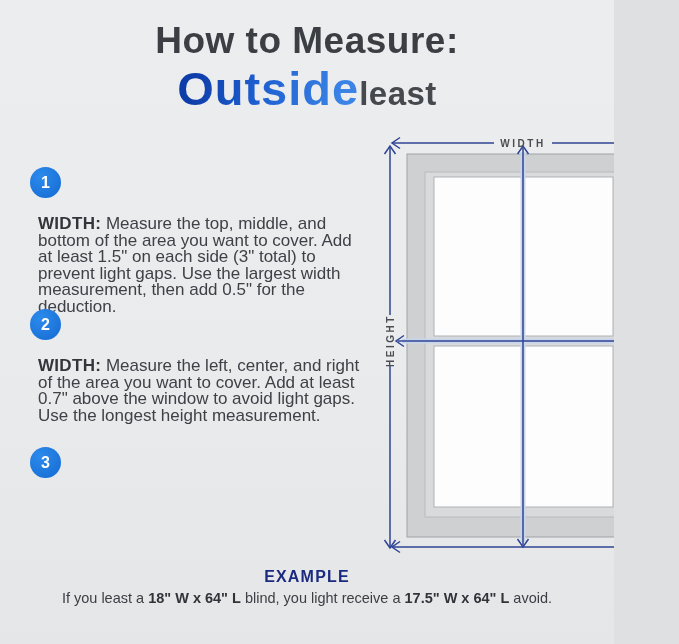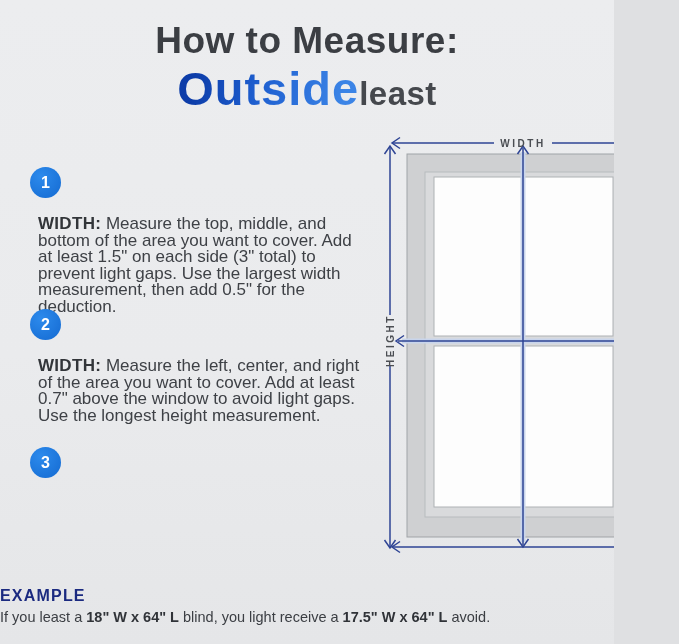--- a/index.html
+++ b/index.html
@@ -28,21 +28,21 @@
     width:31px;height:31px;border-radius:50%;margin-left:2px;
     background:radial-gradient(circle at 35% 30%,#2c8aec,#1a72d8 75%);
     color:#fff;font-size:16px;font-weight:700;
     display:flex;align-items:center;justify-content:center;
   }
   .step-text{margin-top:18px;padding-left:10px;font-size:17px;line-height:16.6px;color:#3e4146;}
   .step-label{font-weight:700;color:#323539;letter-spacing:.3px;}
   
   .diagram{position:absolute;left:370px;top:120px;width:309px;height:470px;}
   
-  .example{position:absolute;left:0;top:587px;width:100%;text-align:left;}
+  .example{position:absolute;left:0;top:568px;width:100%;text-align:center;}
   .example-heading{font-size:16px;font-weight:700;color:#1b2a80;letter-spacing:1.2px;}
   .example-line{margin-top:4px;font-size:14.5px;color:#3b3e43;}
   .example-line .b{font-weight:700;color:#303338;}
 </style>
 </head>
 <body>
 
 <div class="stage">
 
   <div class="title-block">

